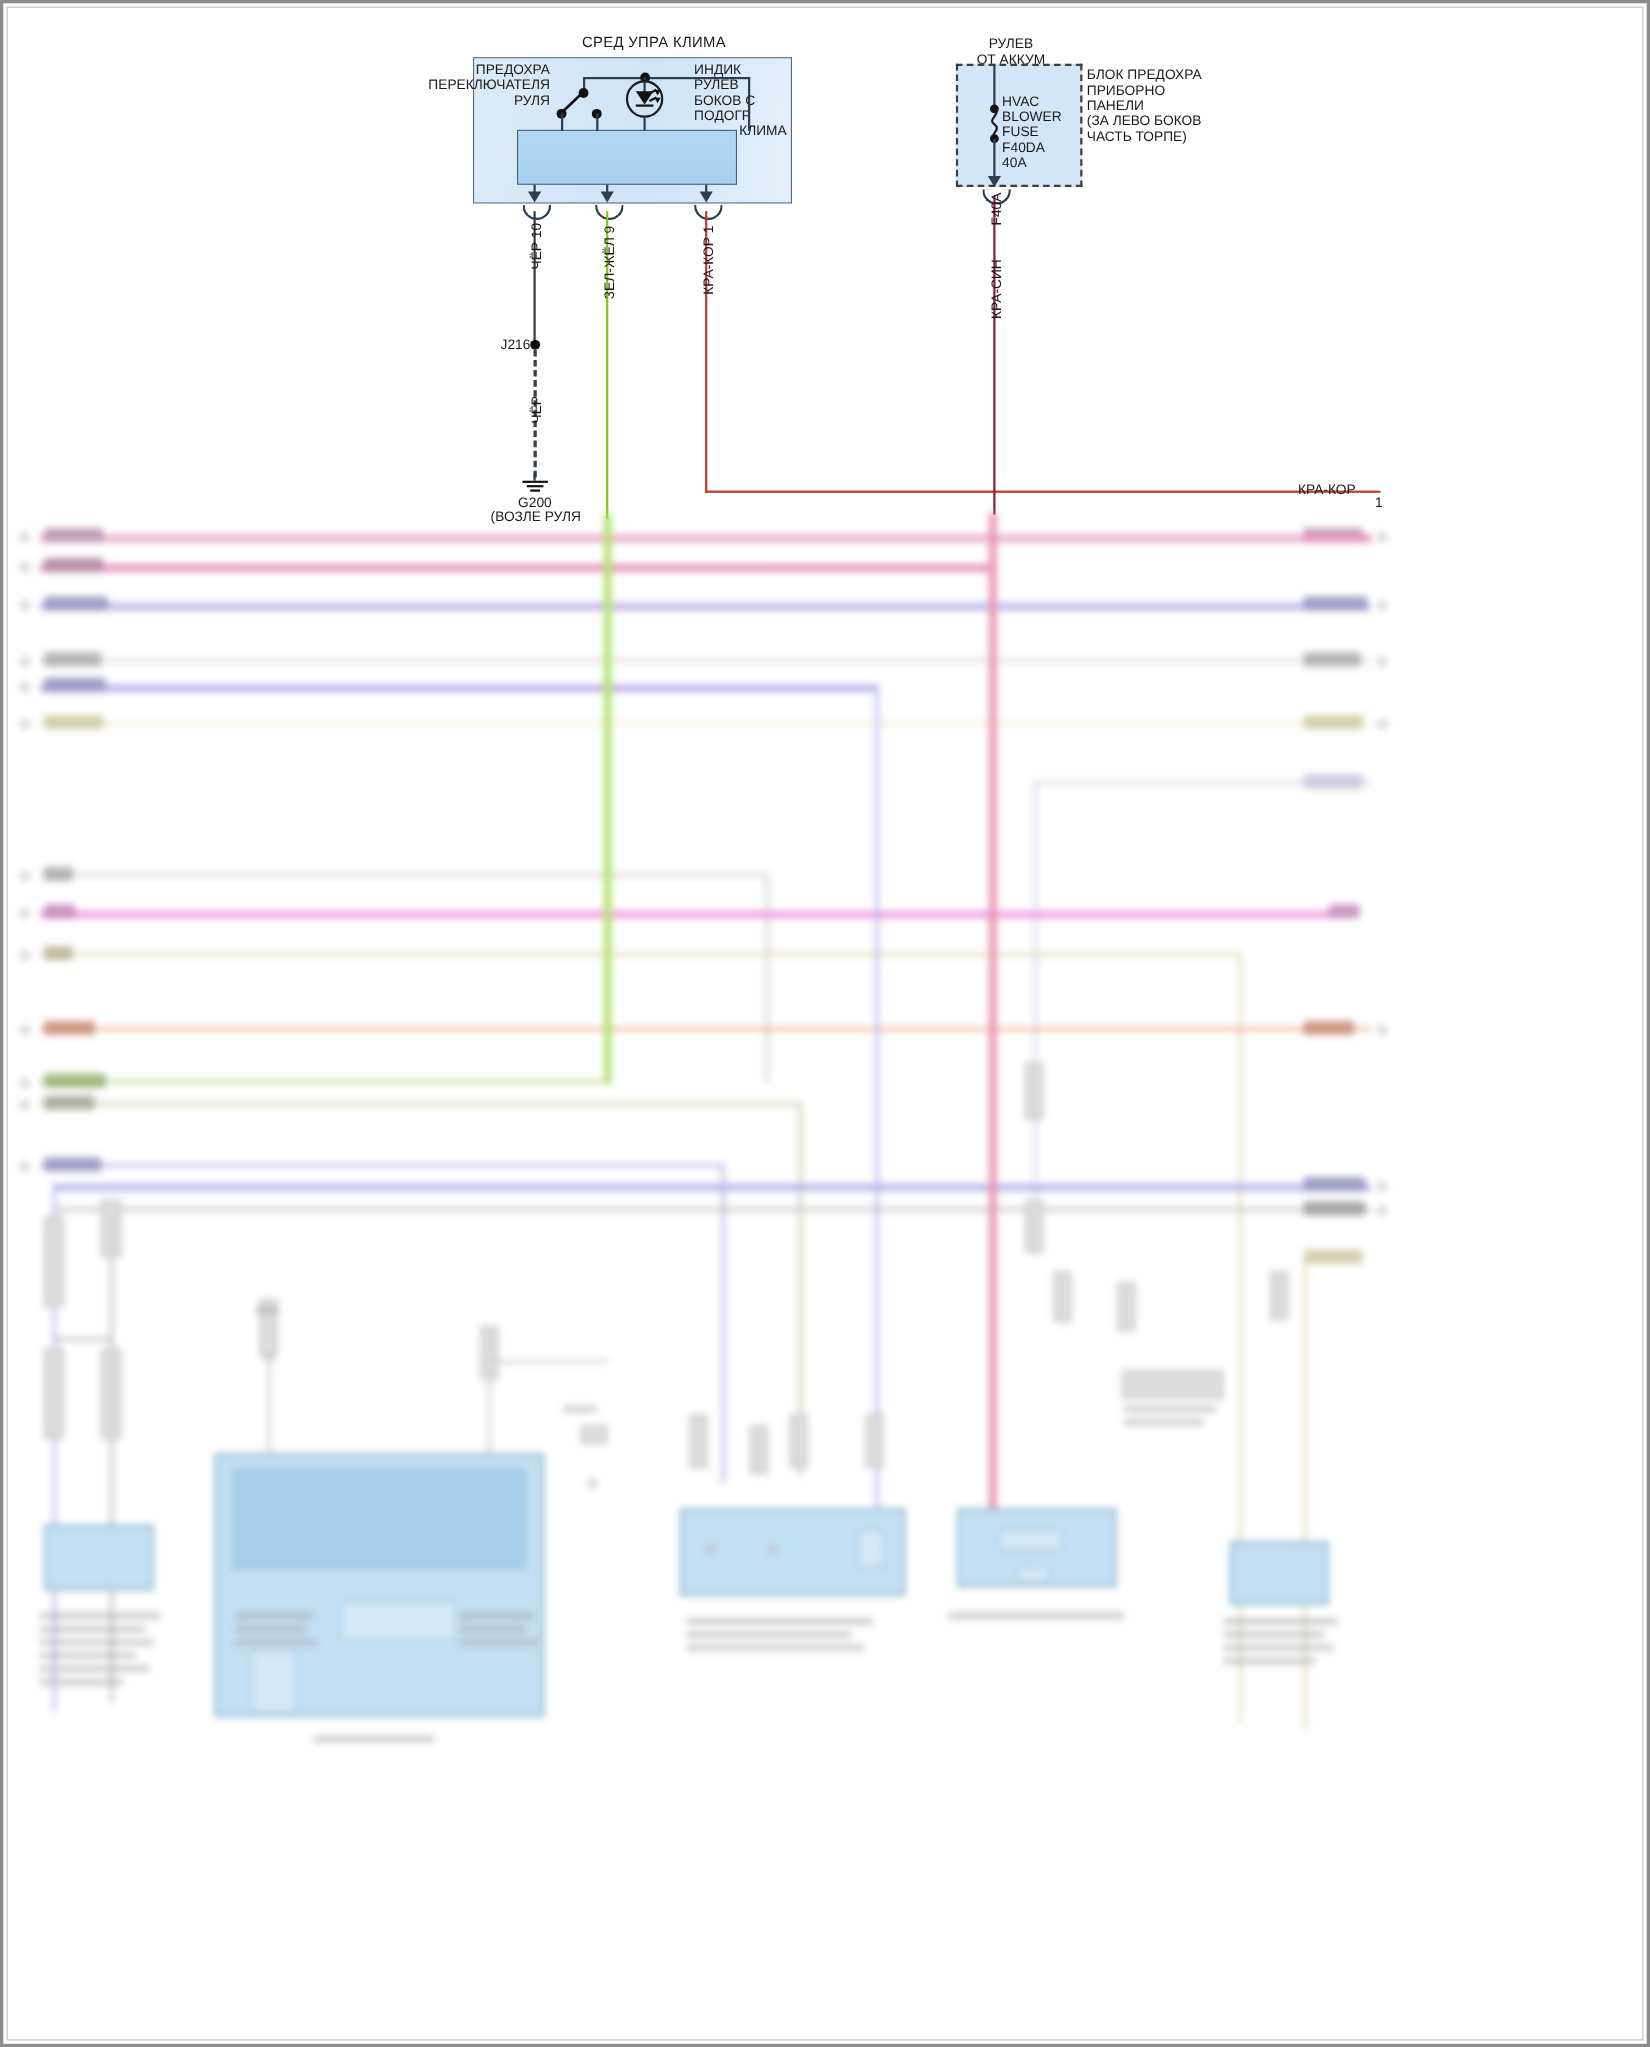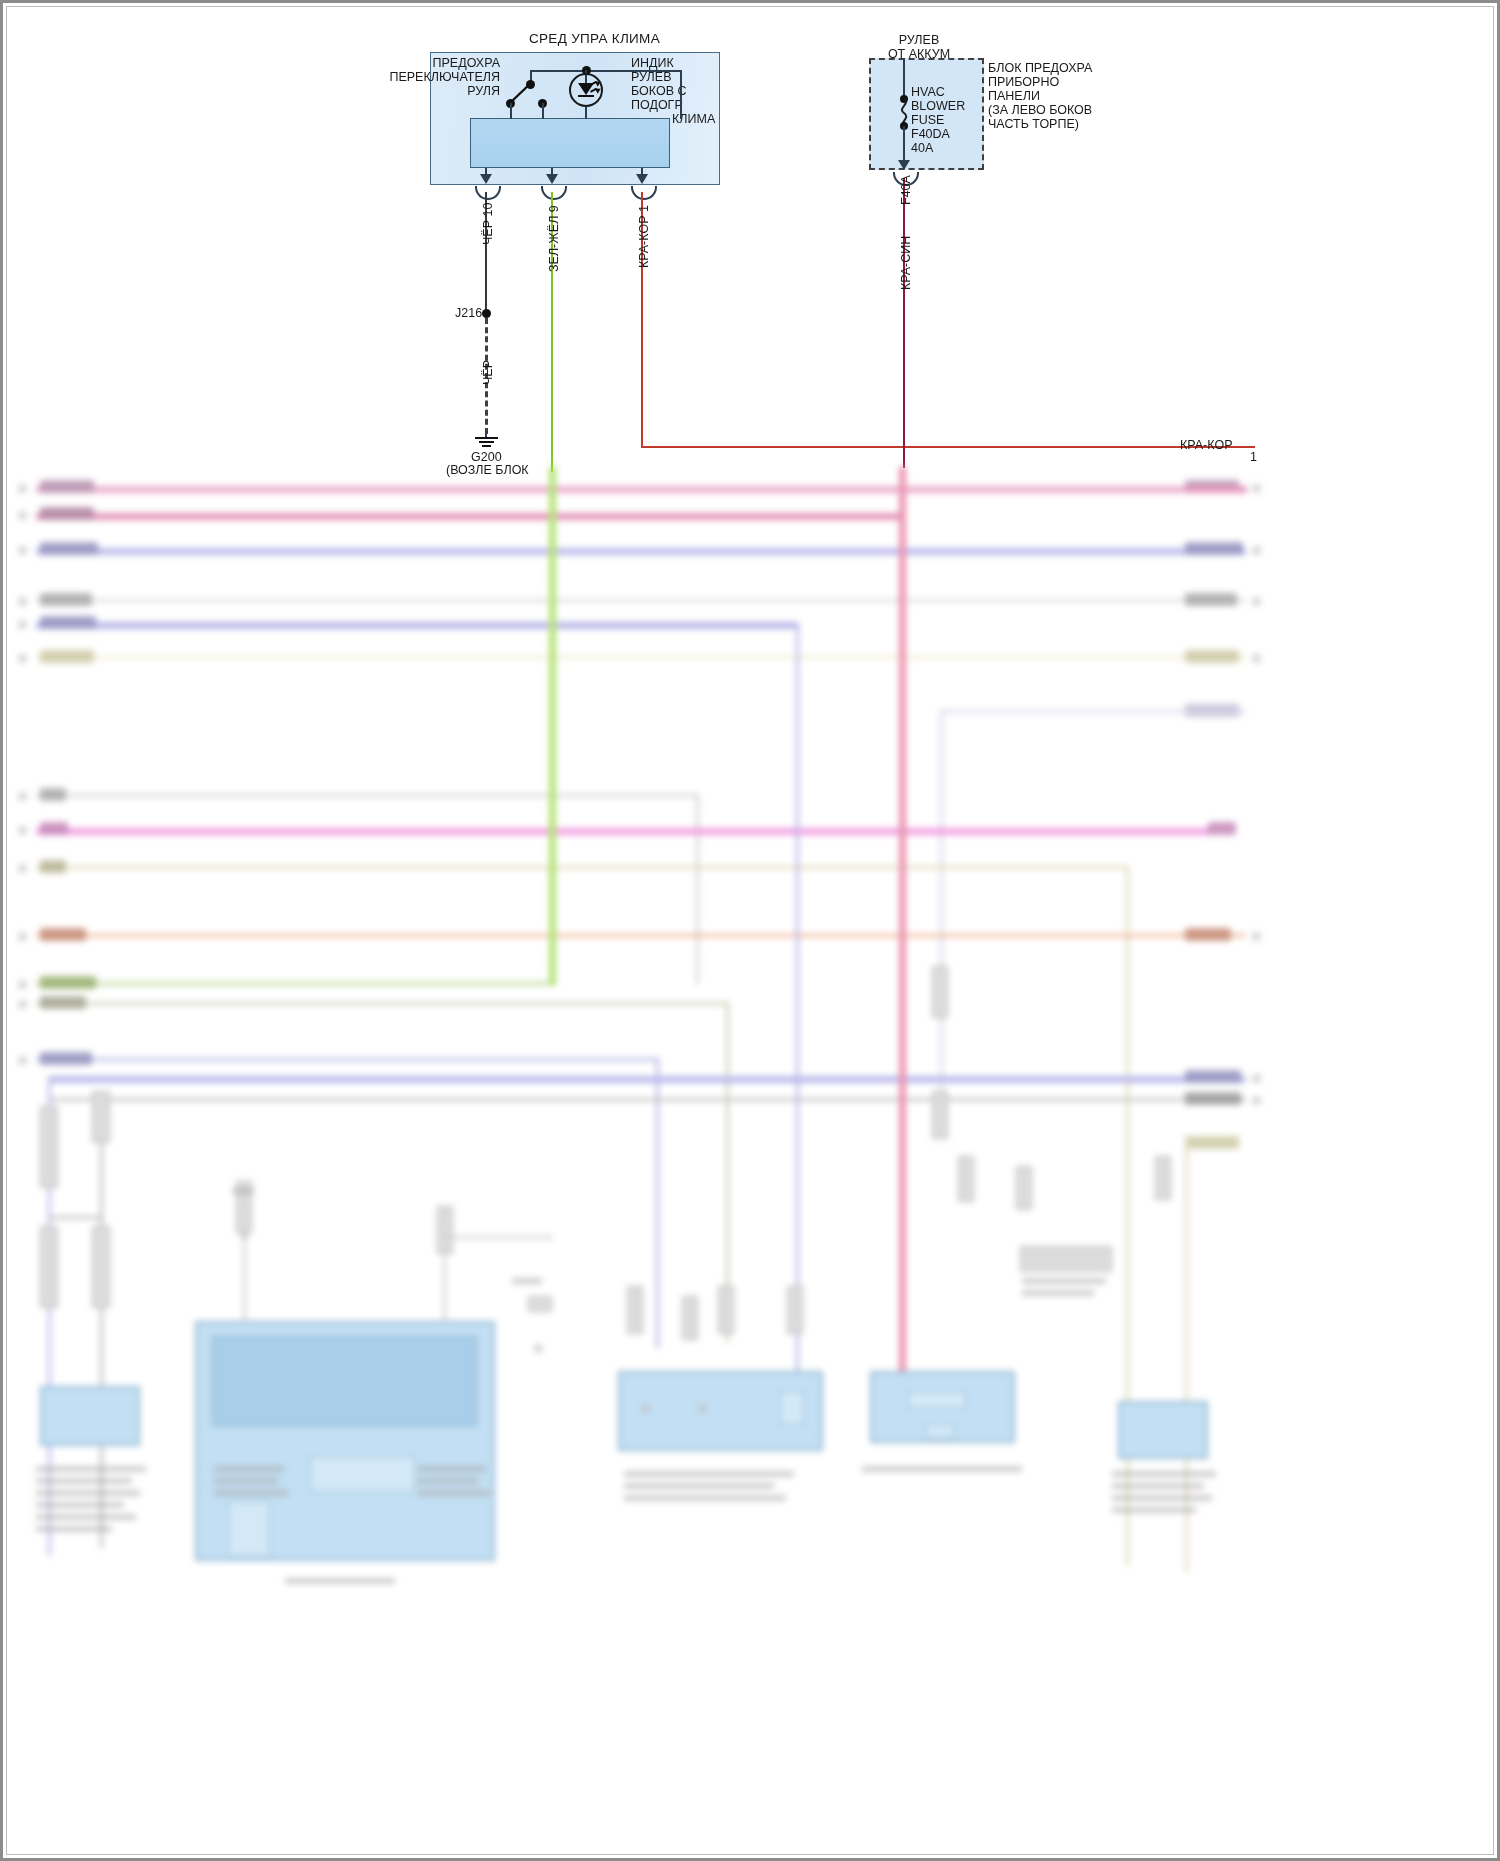--- a/index.html
+++ b/index.html
@@ -149,21 +149,21 @@
   <div class="dot" style="left:482px;top:309px;"></div>
 
   <div class="dashwire" style="left:485px;top:318px;height:116px;"></div>
   <div class="vlbl" style="left:481px;top:385px;font-size:12.5px;">ЧЁР</div>
 
   <div class="thin" style="left:485px;top:430px;width:2px;height:7px;"></div>
   <div class="gnd1" style="left:475px;top:437px;width:23px;"></div>
   <div class="gnd2" style="left:479px;top:441px;width:15px;"></div>
   <div class="gnd3" style="left:482px;top:445px;width:9px;"></div>
   <div class="lbl" style="left:471px;top:450px;font-size:12.5px;">G200</div>
-  <div class="lbl" style="left:446px;top:463px;font-size:12.5px;">(ВОЗЛЕ БЛОК</div>
+  <div class="lbl" style="left:446px;top:463px;font-size:12.5px;">(ВОЗЛЕ РУЛЯ</div>
 
   <div class="wire w-v grn" style="left:551px;top:192px;height:280px;"></div>
   <div class="vlbl" style="left:547px;top:272px;font-size:12.5px;">ЗЕЛ-ЖЁЛ 9</div>
 
   <div class="wire w-v red" style="left:641px;top:192px;height:256px;"></div>
   <div class="vlbl" style="left:637px;top:268px;font-size:12.5px;">КРА-КОР 1</div>
 
   <div class="wire w-h red" style="left:641px;top:446px;width:614px;"></div>
 
   <div class="lbl" style="left:1180px;top:438px;font-size:12.5px;">КРА-КОР</div>

